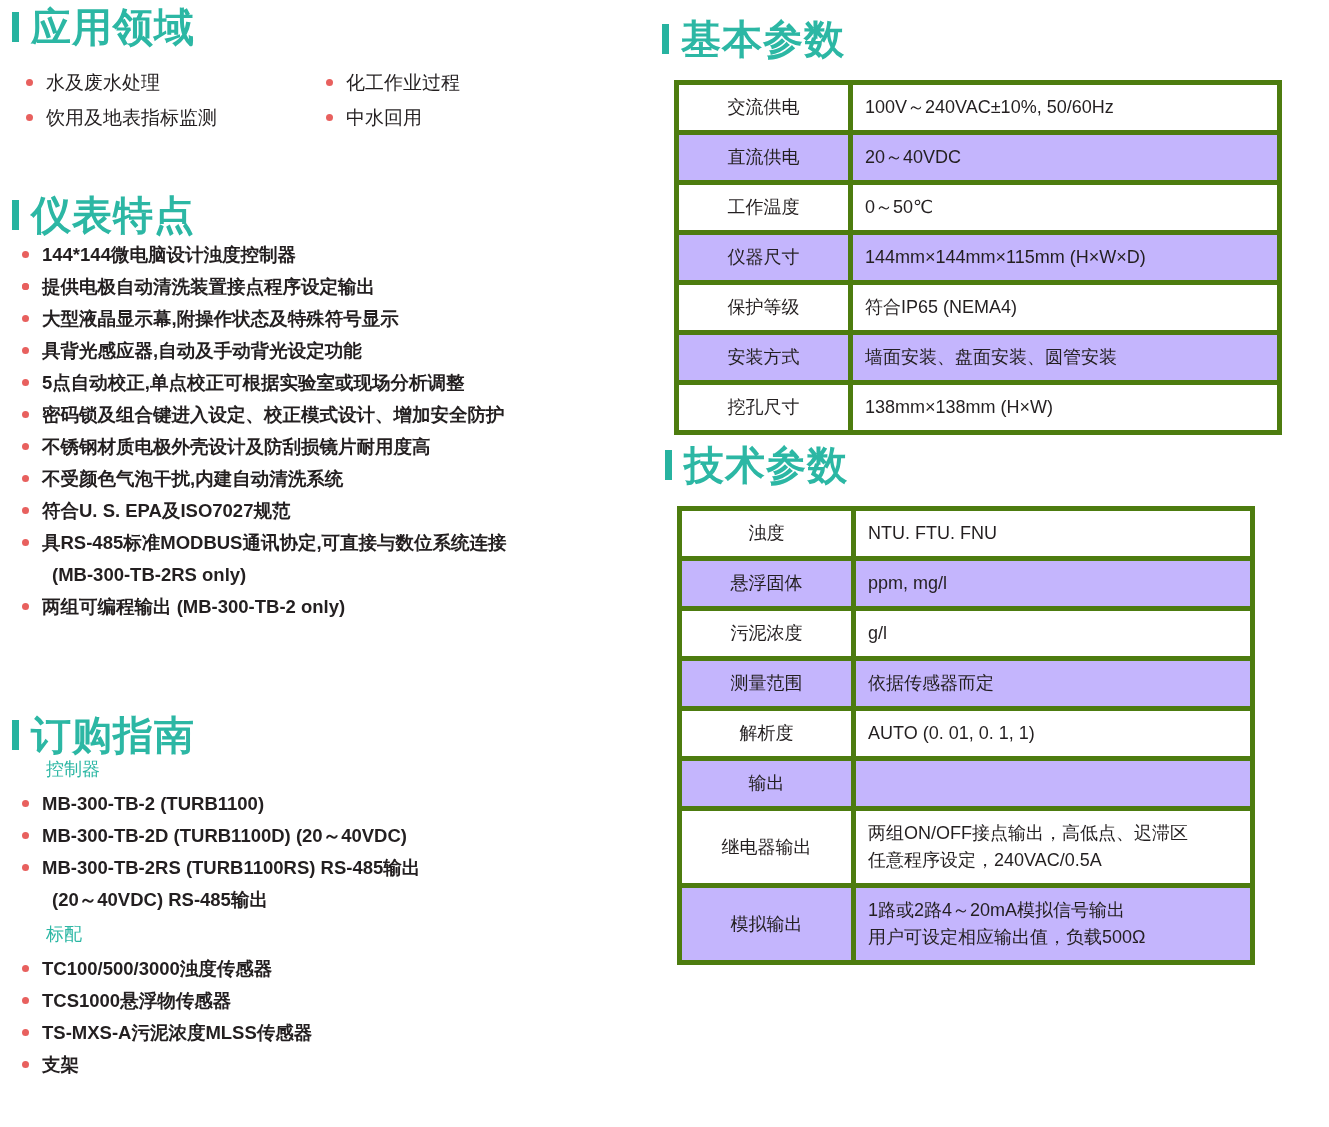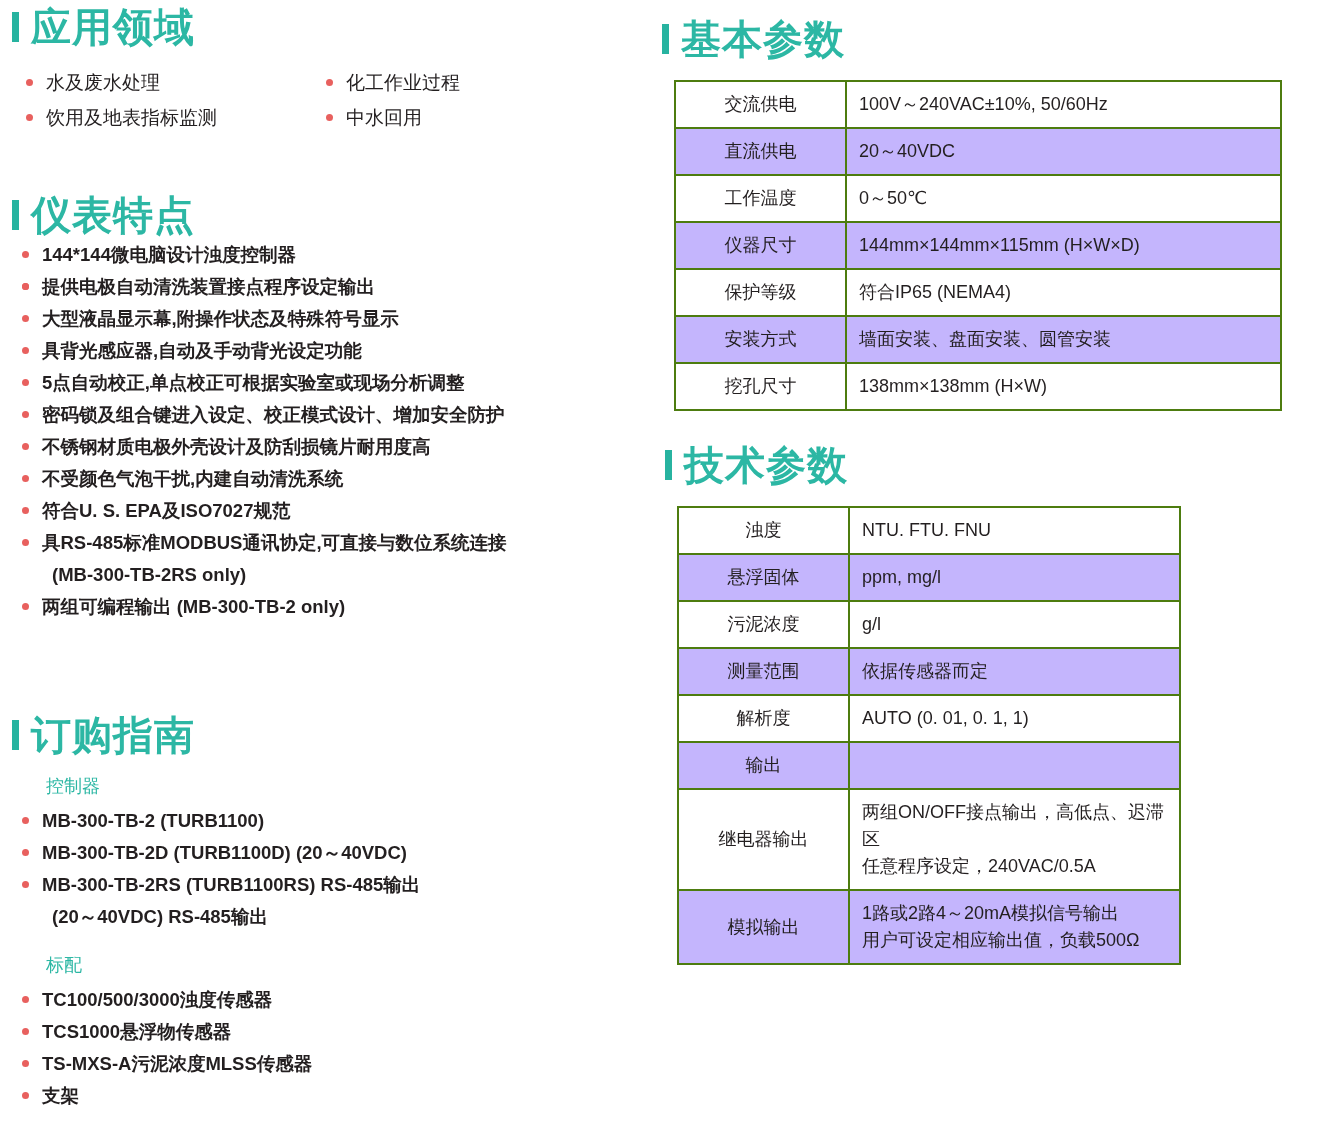--- a/index.html
+++ b/index.html
@@ -115,42 +115,42 @@
   .feat-list li {
     font-size: 19px;
     line-height: 30.5px;
     margin-bottom: 0;
   }
   .feat-list li .dot { top: 12px; }
 
   .sub-label {
     color: #2cb7a4;
     font-size: 18px;
-    margin: 22px 0 8px 34px;
+    margin: 5px 0 8px 34px;
   }
   .order-list {
     margin-left: 12px;
   }
   .order-list li {
     font-size: 18px;
     line-height: 31px;
   }
   .order-list li .dot { top: 12px; }
   .mono-ind {
     padding-left: 32px !important;
   }
 
   
   table.spec {
     border-collapse: collapse;
     width: 100%;
     table-layout: fixed;
   }
   table.spec td {
-    border: 2px solid #4d7c0f;
+    border: 5px solid #4d7c0f;
     font-size: 18px;
     color: #231f20;
     padding: 9px 12px;
     vertical-align: middle;
     line-height: 27px;
   }
   table.spec td.k {
     width: 145px;
     text-align: center;
     white-space: nowrap;
@@ -159,21 +159,21 @@
     background: #c4b5fd;
   }
   .tbl-wrap-basic {
     margin-top: 24px;
     margin-left: 12px;
     width: 608px;
   }
   .tbl-wrap-tech {
     margin-top: 24px;
     margin-left: 12px;
-    width: 504px;
+    width: 578px;
     border-radius: 16px;
   }
   .nowrapcell { white-space: pre-line; }
 
   .pos-app   { position: absolute; left: 12px; top: 10px;  width: 640px; }
   .pos-feat  { position: absolute; left: 12px; top: 198px; width: 640px; }
   .pos-order { position: absolute; left: 12px; top: 718px; width: 640px; }
 
   .pos-basic { position: absolute; left: 7px; top: 10px;  width: 660px; margin-top: 12px; }
   .pos-tech  { position: absolute; left: 10px; top: 448px; width: 660px; }

